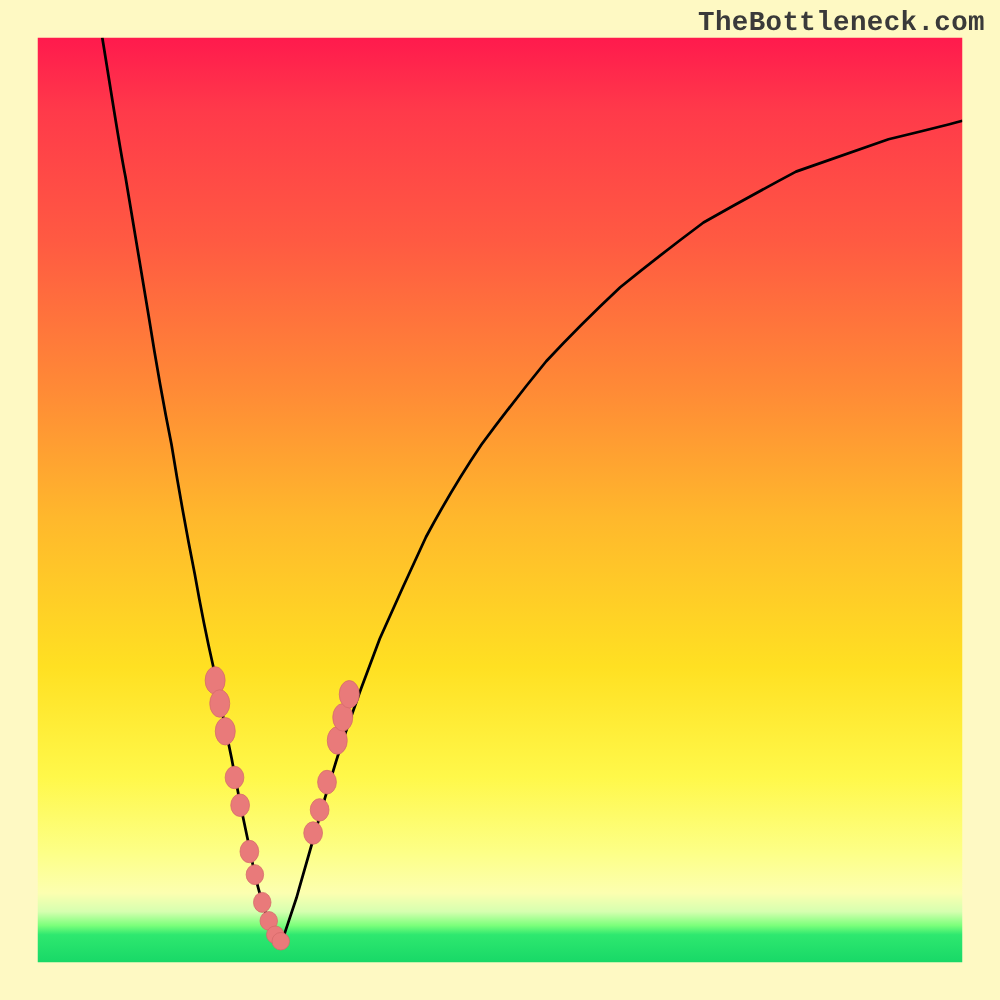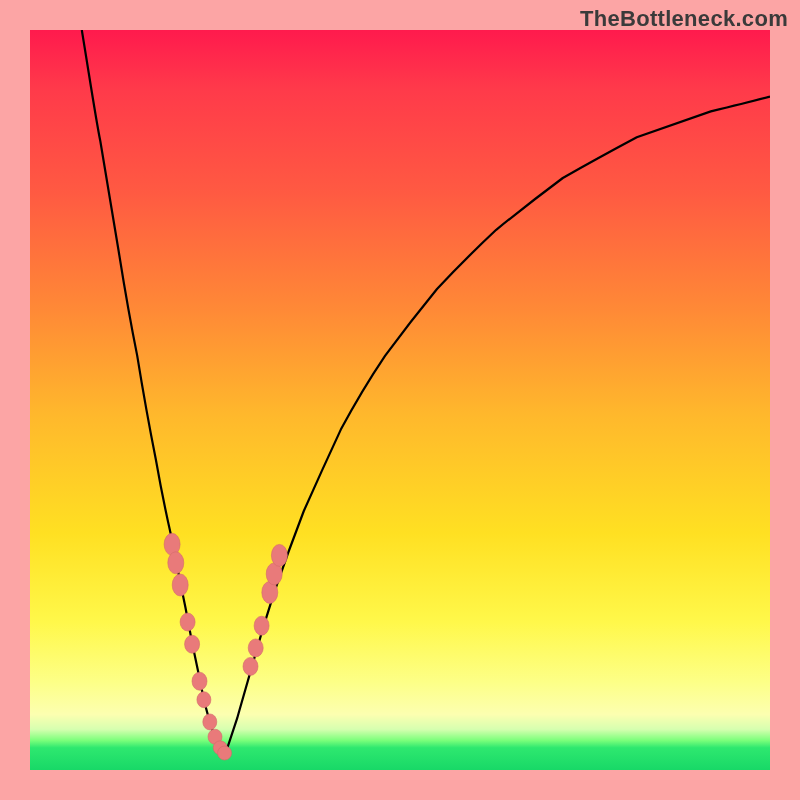--- a/index.html
+++ b/index.html
@@ -7,21 +7,22 @@
     padding: 0;
     width: 800px;
     height: 800px;
     overflow: hidden;
     background: #000;
     font-family: Arial, Helvetica, sans-serif;
   }
   .frame {
     position: absolute;
     inset: 0;
-    background: #fca5a5;
+    background: #fef9c3;
+    font-family: Liberation Mono, monospace;
   }
   .plot-area {
     position: absolute;
     left: 30px;
     top: 30px;
     width: 740px;
     height: 740px;
     overflow: hidden;
   }
   .gradient {

